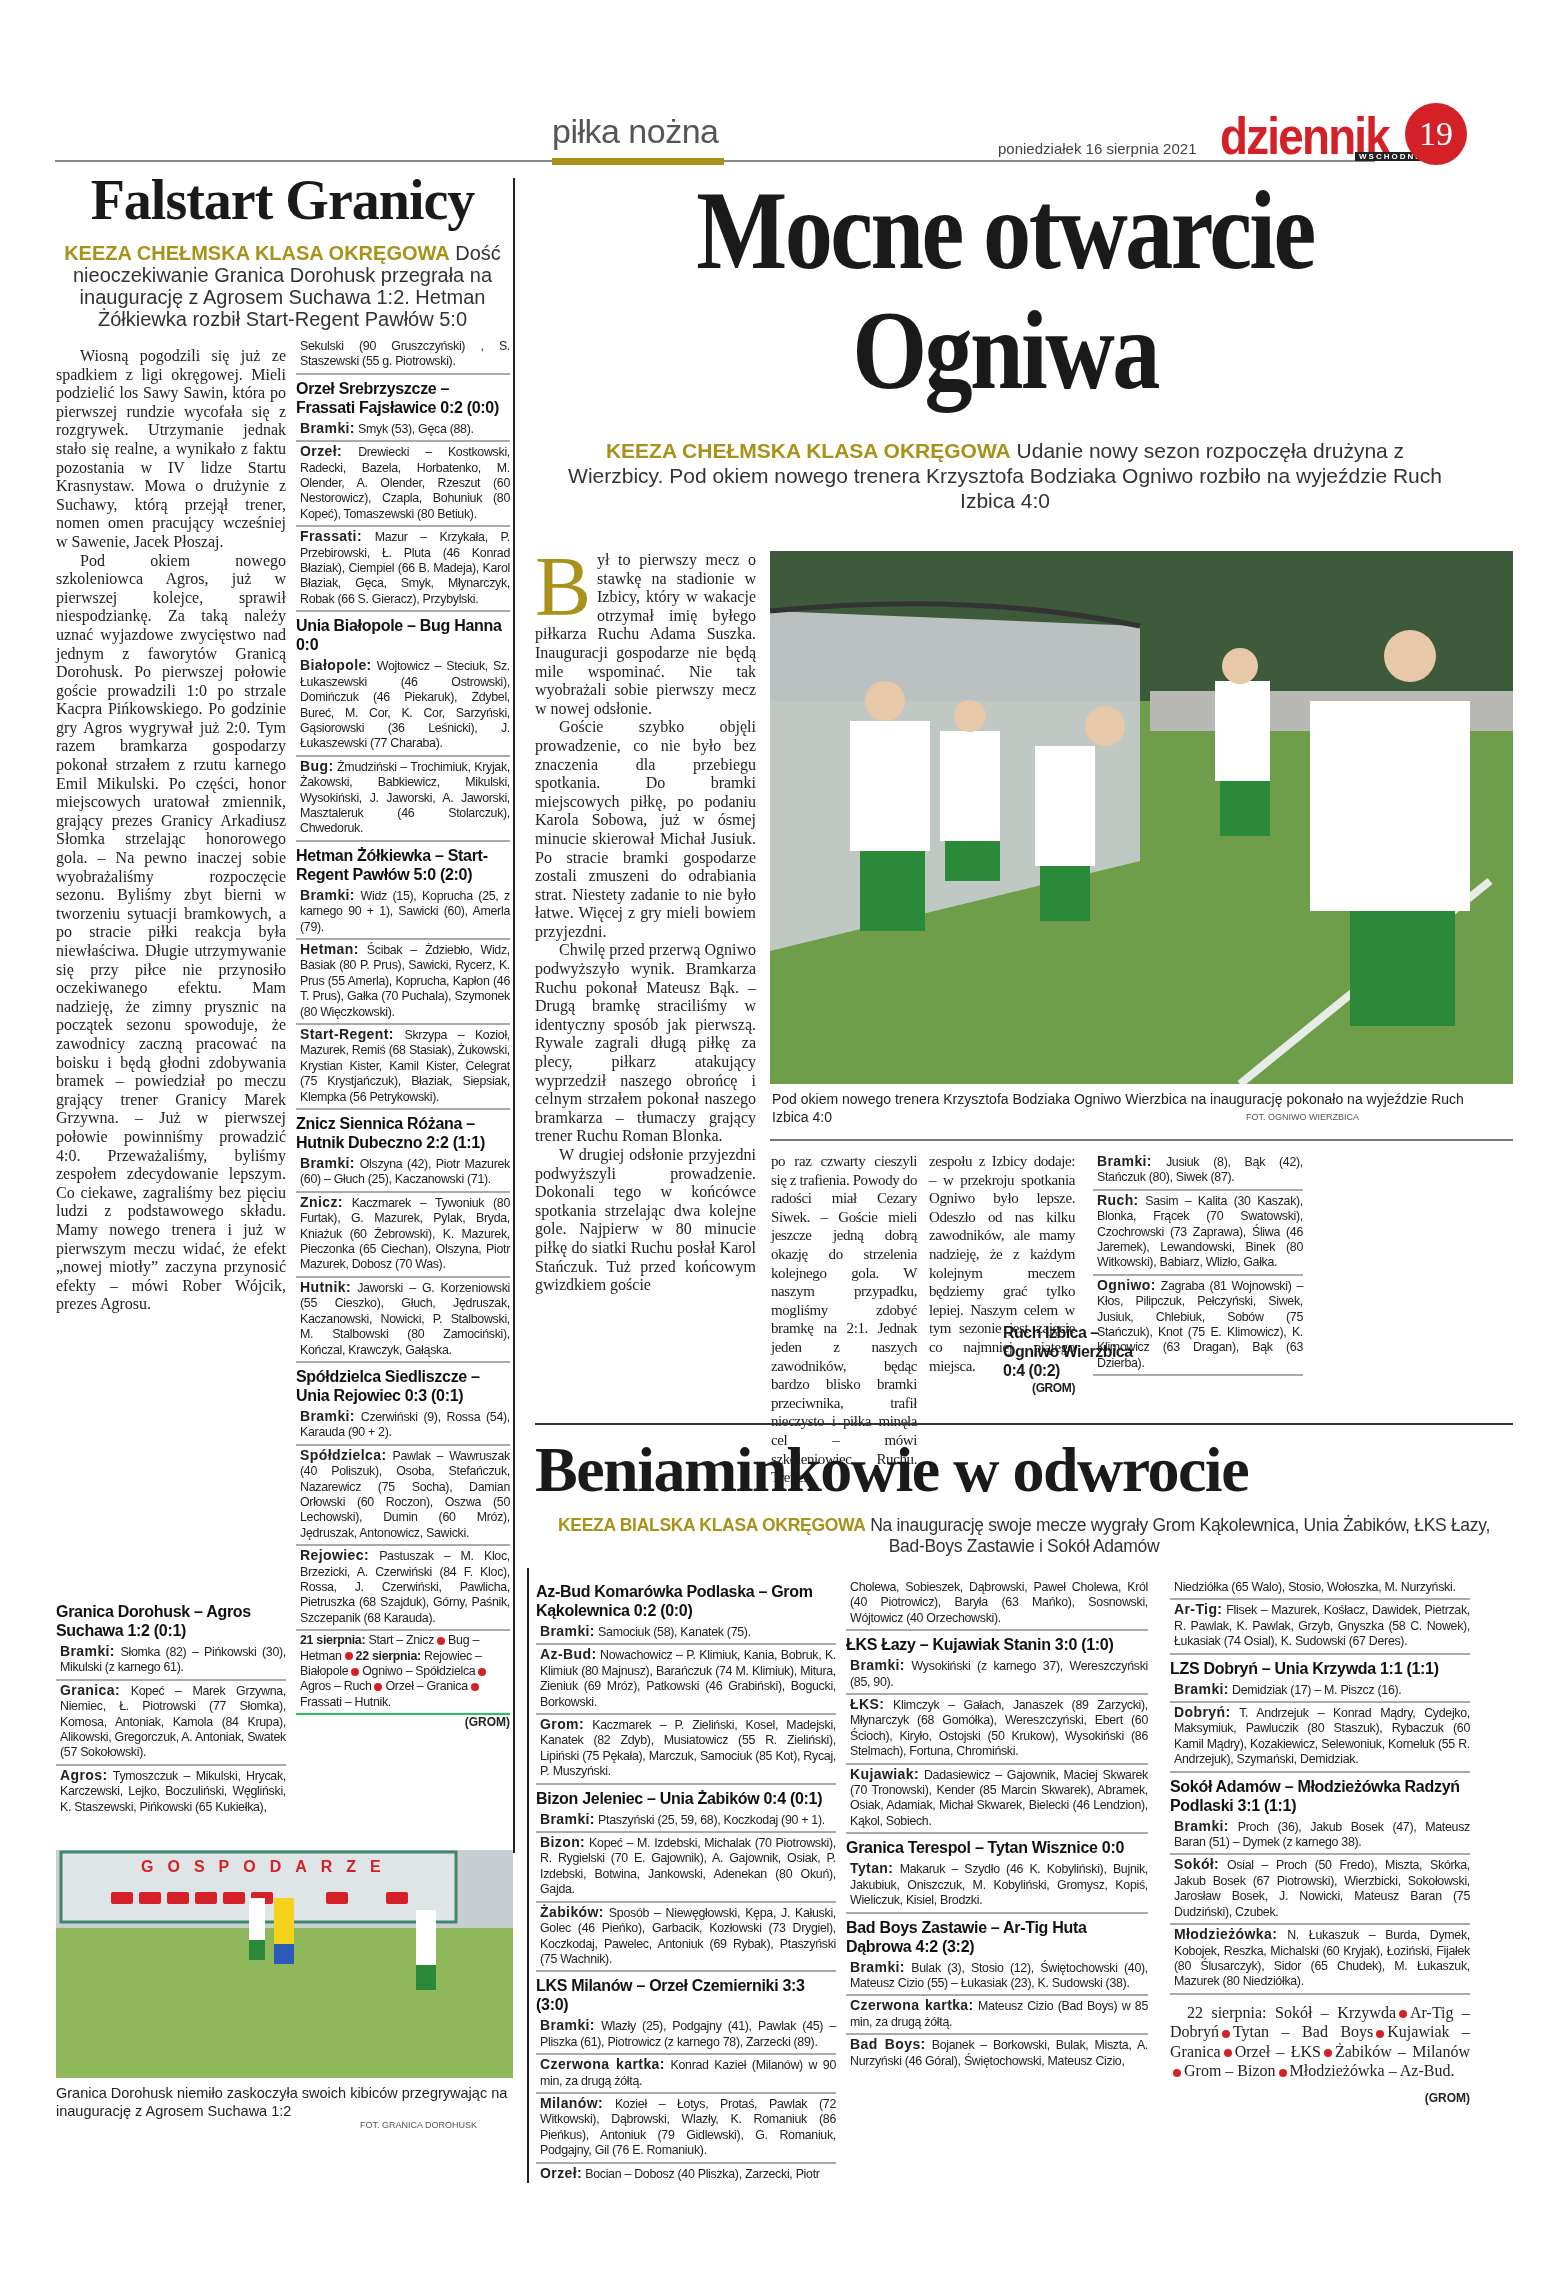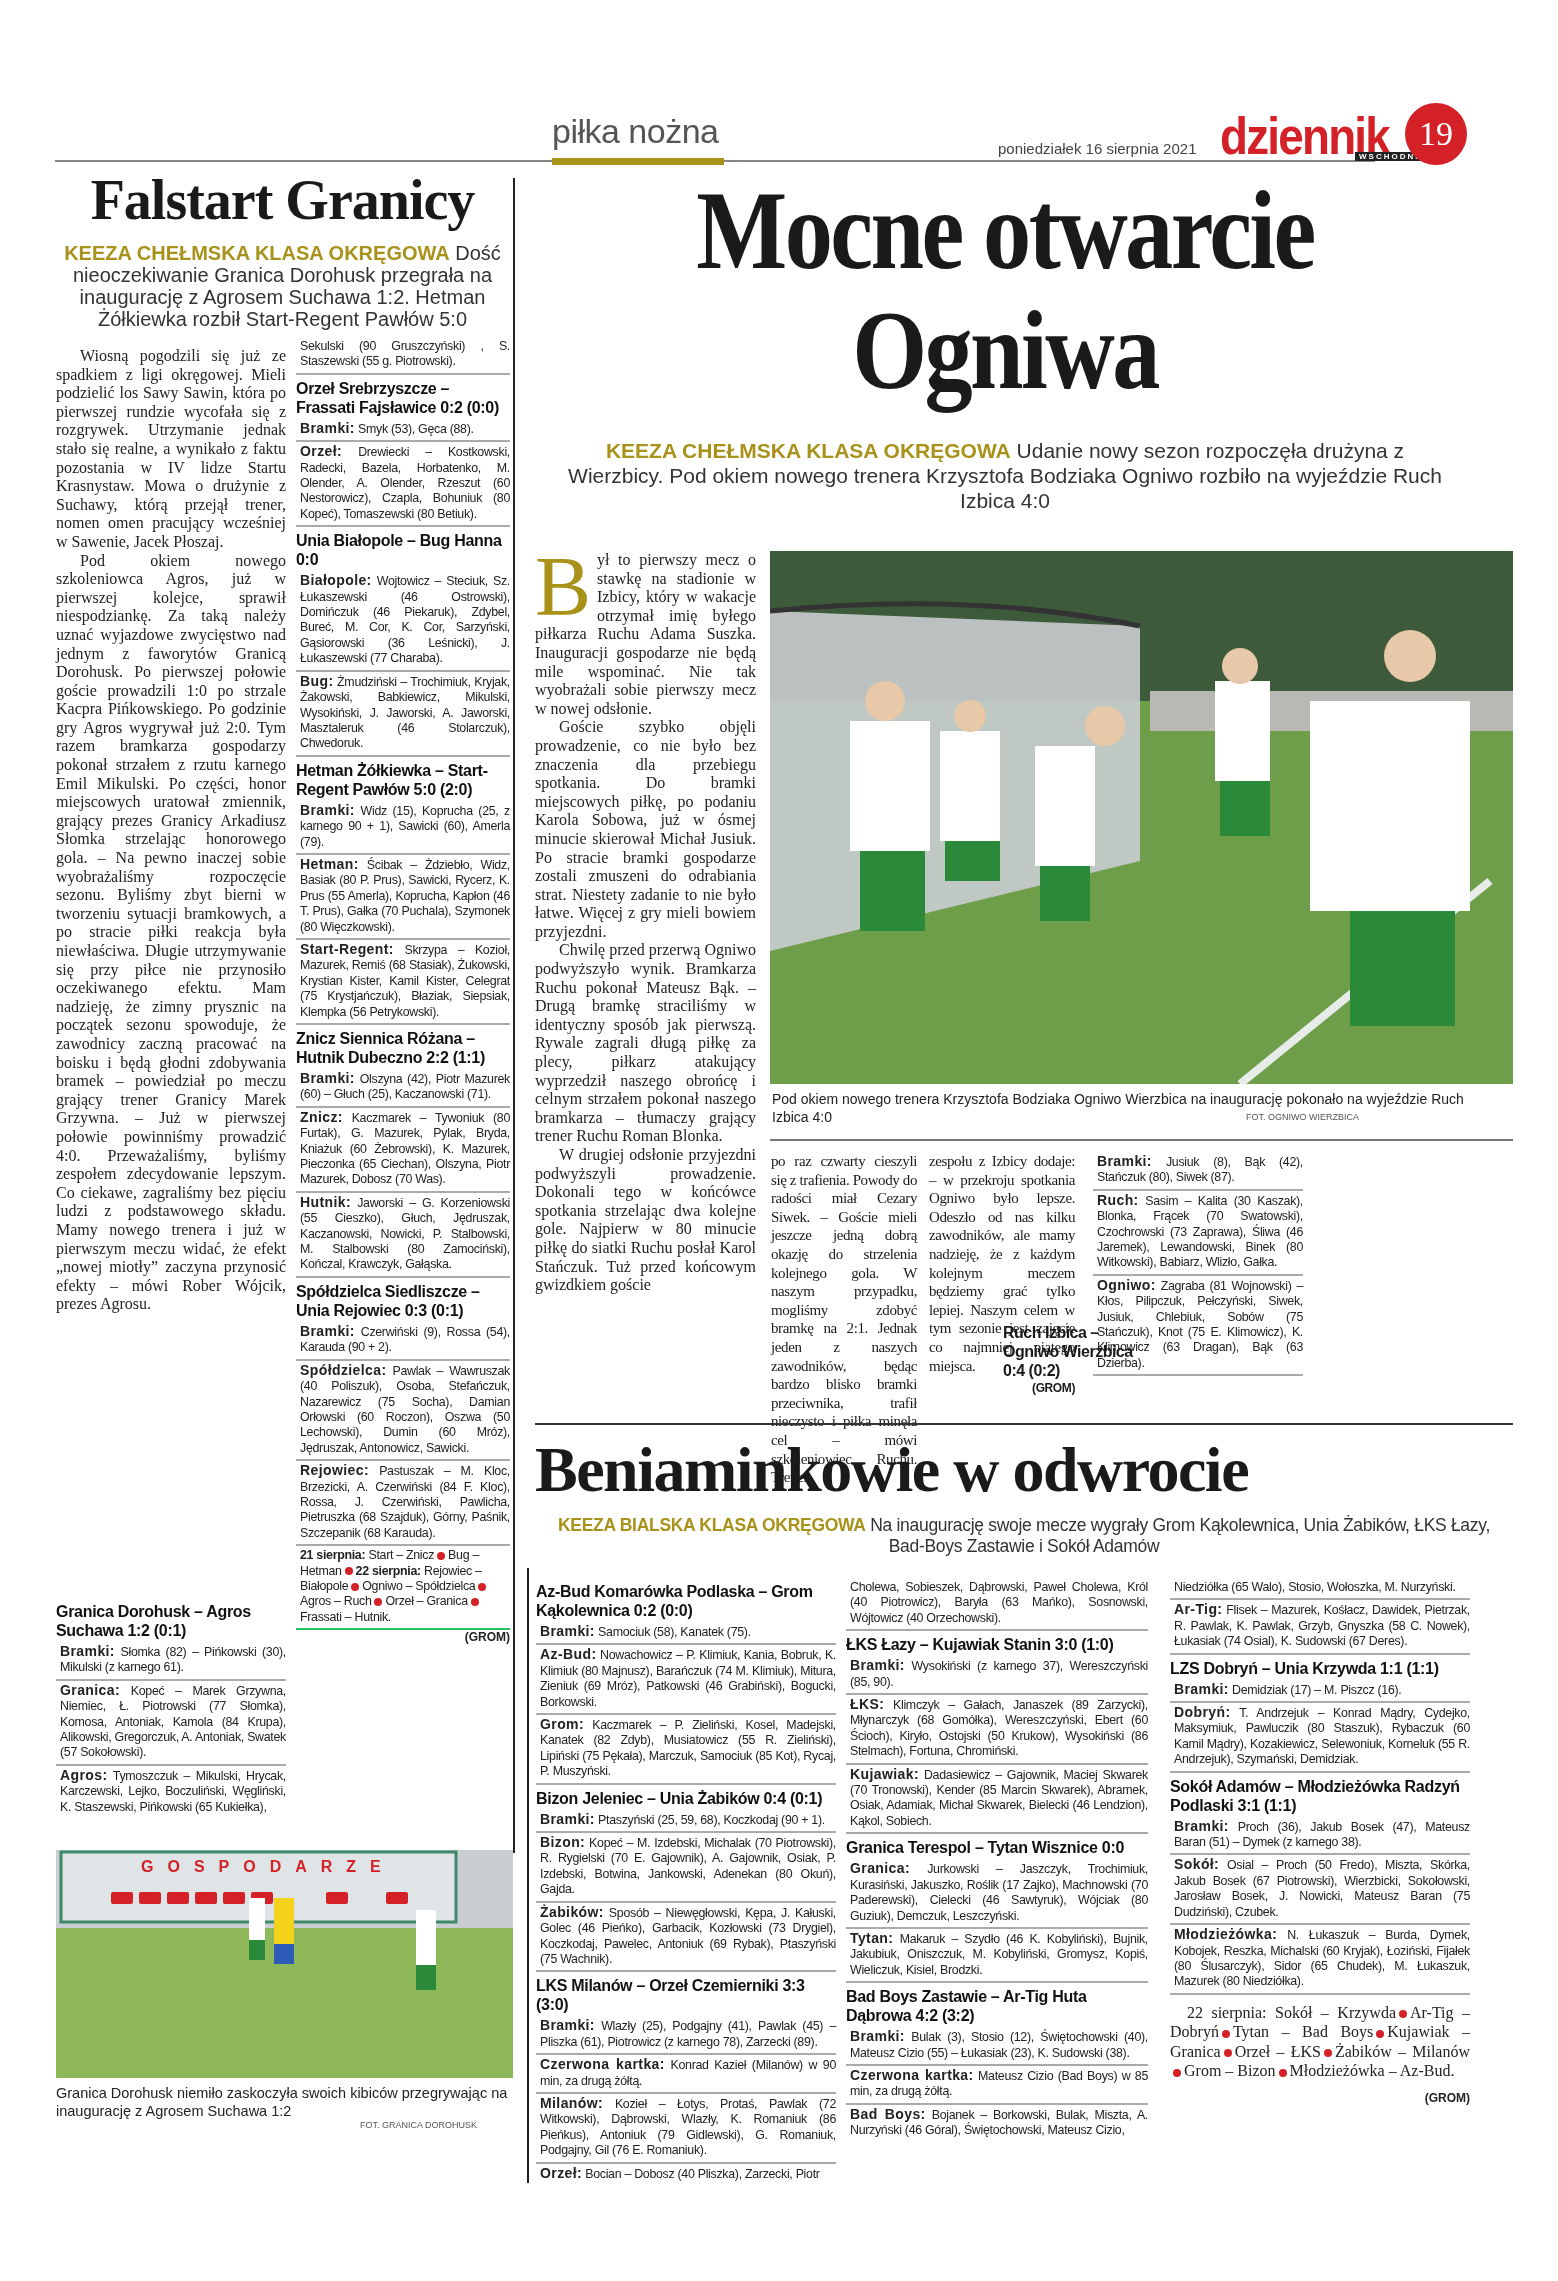--- a/index.html
+++ b/index.html
@@ -87,20 +87,21 @@
   <div class="it"><b>Granica:</b><span> Kopeć – Marek Grzywna, Niemiec, Ł. Piotrowski (77 Słomka), Komosa, Antoniak, Kamola (84 Krupa), Alikowski, Gregorczuk, A. Antoniak, Swatek (57 Sokołowski).</span></div>
   <div class="it" style="border:none"><b>Agros:</b><span> Tymoszczuk – Mikulski, Hrycak, Karczewski, Lejko, Boczuliński, Węgliński, K. Staszewski, Pińkowski (65 Kukiełka),</span></div>
 </div>
 
 <div class="abs box" id="lbox-a">
   <div class="it">Sekulski (90 Gruszczyński) , S. Staszewski (55 g. Piotrowski).</div>
 
   <div class="mh">Orzeł Srebrzyszcze – Frassati Fajsławice 0:2 (0:0)</div>
   <div class="it"><b>Bramki:</b><span> Smyk (53), Gęca (88).</span></div>
   <div class="it"><b>Orzeł:</b><span> Drewiecki – Kostkowski, Radecki, Bazela, Horbatenko, M. Olender, A. Olender, Rzeszut (60 Nestorowicz), Czapla, Bohuniuk (80 Kopeć), Tomaszewski (80 Betiuk).</span></div>
+  <div class="it"><b>Frassati:</b><span> Mazur – Krzykała, P. Przebirowski, Ł. Pluta (46 Konrad Błaziak), Ciempiel (66 B. Madeja), Karol Błaziak, Gęca, Smyk, Młynarczyk, Robak (66 S. Gieracz), Przybylski.</span></div>
 
   <div class="mh">Unia Białopole – Bug Hanna 0:0</div>
   <div class="it"><b>Białopole:</b><span> Wojtowicz – Steciuk, Sz. Łukaszewski (46 Ostrowski), Domińczuk (46 Piekaruk), Zdybel, Bureć, M. Cor, K. Cor, Sarzyński, Gąsiorowski (36 Leśnicki), J. Łukaszewski (77 Charaba).</span></div>
   <div class="it"><b>Bug:</b><span> Żmudziński – Trochimiuk, Kryjak, Żakowski, Babkiewicz, Mikulski, Wysokiński, J. Jaworski, A. Jaworski, Masztaleruk (46 Stolarczuk), Chwedoruk.</span></div>
 
   <div class="mh">Hetman Żółkiewka – Start-Regent Pawłów 5:0 (2:0)</div>
   <div class="it"><b>Bramki:</b><span> Widz (15), Koprucha (25, z karnego 90 + 1), Sawicki (60), Amerla (79).</span></div>
   <div class="it"><b>Hetman:</b><span> Ścibak – Żdziebło, Widz, Basiak (80 P. Prus), Sawicki, Rycerz, K. Prus (55 Amerla), Koprucha, Kapłon (46 T. Prus), Gałka (70 Puchala), Szymonek (80 Więczkowski).</span></div>
   <div class="it"><b>Start-Regent:</b><span> Skrzypa – Kozioł, Mazurek, Remiś (68 Stasiak), Żukowski, Krystian Kister, Kamil Kister, Celegrat (75 Krystjańczuk), Błaziak, Siepsiak, Klempka (56 Petrykowski).</span></div>
 
@@ -233,21 +234,20 @@
   <div class="it" style="border:none"><b>Orzeł:</b><span> Bocian – Dobosz (40 Pliszka), Zarzecki, Piotr</span></div>
 </div>
 
 <div class="abs box" id="bbox2">
   <div class="it">Cholewa, Sobieszek, Dąbrowski, Paweł Cholewa, Król (40 Piotrowicz), Baryła (63 Mańko), Sosnowski, Wójtowicz (40 Orzechowski).</div>
   <div class="mh">ŁKS Łazy – Kujawiak Stanin 3:0 (1:0)</div>
   <div class="it"><b>Bramki:</b><span> Wysokiński (z karnego 37), Wereszczyński (85, 90).</span></div>
   <div class="it"><b>ŁKS:</b><span> Klimczyk – Gałach, Janaszek (89 Zarzycki), Młynarczyk (68 Gomółka), Wereszczyński, Ebert (60 Ścioch), Kiryło, Ostojski (50 Krukow), Wysokiński (86 Stelmach), Fortuna, Chromiński.</span></div>
   <div class="it"><b>Kujawiak:</b><span> Dadasiewicz – Gajownik, Maciej Skwarek (70 Tronowski), Kender (85 Marcin Skwarek), Abramek, Osiak, Adamiak, Michał Skwarek, Bielecki (46 Lendzion), Kąkol, Sobiech.</span></div>
   <div class="mh">Granica Terespol – Tytan Wisznice 0:0</div>
-  <div class="it"><b>Granica:</b><span> Jurkowski – Jaszczyk, Trochimiuk, Kurasiński, Jakuszko, Roślik (17 Zajko), Machnowski (70 Paderewski), Cielecki (46 Sawtyruk), Wójciak (80 Guziuk), Demczuk, Leszczyński.</span></div>
   <div class="it"><b>Tytan:</b><span> Makaruk – Szydło (46 K. Kobyliński), Bujnik, Jakubiuk, Oniszczuk, M. Kobyliński, Gromysz, Kopiś, Wieliczuk, Kisiel, Brodzki.</span></div>
   <div class="mh">Bad Boys Zastawie – Ar-Tig Huta Dąbrowa 4:2 (3:2)</div>
   <div class="it"><b>Bramki:</b><span> Bulak (3), Stosio (12), Świętochowski (40), Mateusz Cizio (55) – Łukasiak (23), K. Sudowski (38).</span></div>
   <div class="it"><b>Czerwona kartka:</b><span> Mateusz Cizio (Bad Boys) w 85 min, za drugą żółtą.</span></div>
   <div class="it" style="border:none"><b>Bad Boys:</b><span> Bojanek – Borkowski, Bulak, Miszta, A. Nurzyński (46 Góral), Świętochowski, Mateusz Cizio,</span></div>
 </div>
 
 <div class="abs box" id="bbox3">
   <div class="it">Niedziółka (65 Walo), Stosio, Wołoszka, M. Nurzyński.</div>
   <div class="it"><b>Ar-Tig:</b><span> Flisek – Mazurek, Kośłacz, Dawidek, Pietrzak, R. Pawlak, K. Pawlak, Grzyb, Gnyszka (58 C. Nowek), Łukasiak (74 Osial), K. Sudowski (67 Deres).</span></div>

